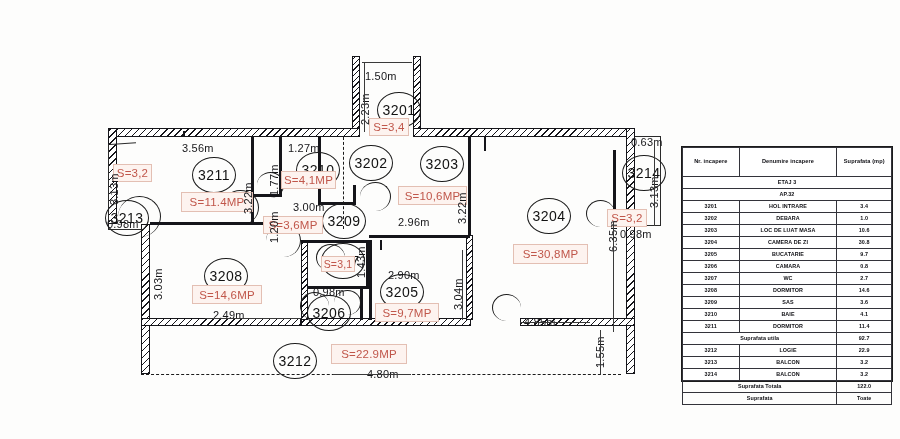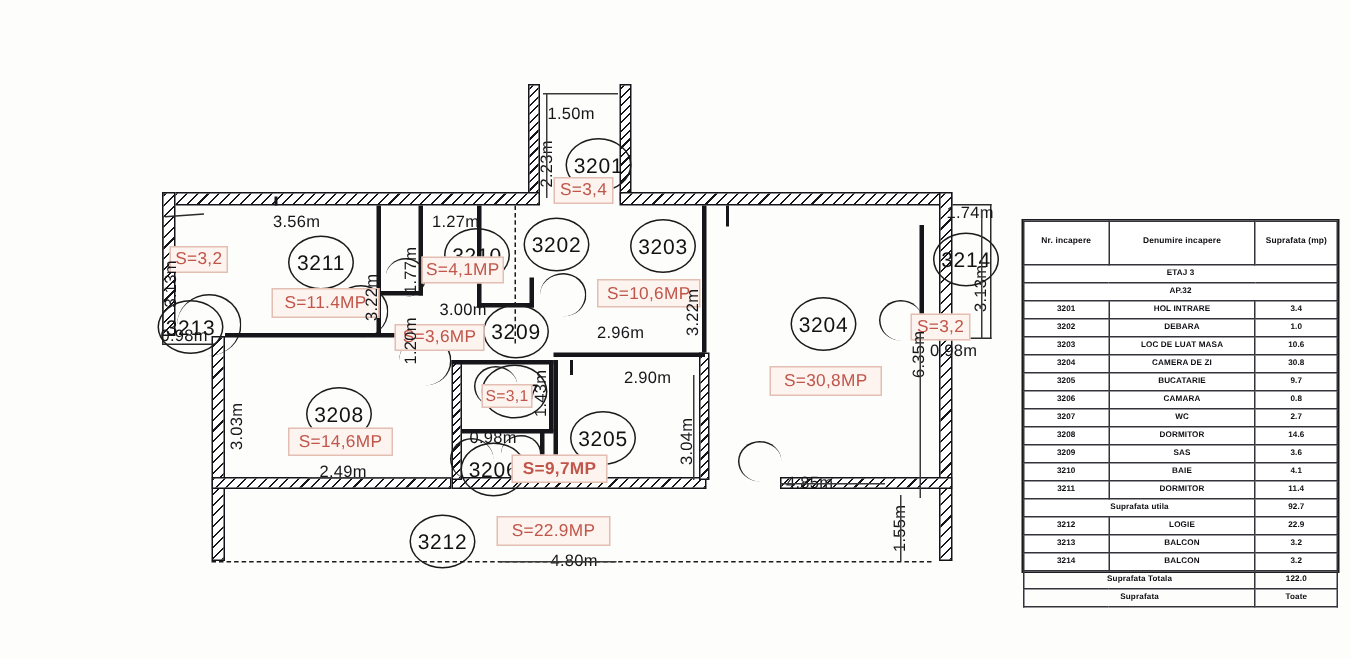--- a/index.html
+++ b/index.html
@@ -128,42 +128,42 @@
   <div class="rnum" style="left:322px;top:203px;">3209</div>
   <div class="rnum" style="left:296px;top:152px;">3210</div>
   <div class="rnum" style="left:192px;top:157px;">3211</div>
   <div class="rnum" style="left:273px;top:343px;">3212</div>
   <div class="rnum" style="left:105px;top:200px;">3213</div>
   <div class="rnum" style="left:622px;top:155px;">3214</div>
 
   <div class="sbox" style="left:369px;top:118px;width:38px;height:16px;">S=3,4</div>
   <div class="sbox" style="left:398px;top:186px;width:67px;height:17px;">S=10,6MP</div>
   <div class="sbox" style="left:513px;top:244px;width:73px;height:18px;">S=30,8MP</div>
-  <div class="sbox" style="left:341px;top:303px;width:62px;height:17px;font-weight:bold;">S=9,7MP</div>
+  <div class="sbox" style="left:375px;top:303px;width:62px;height:17px;">S=9,7MP</div>
   <div class="sbox small" style="left:321px;top:256px;width:32px;height:14px;">S=3,1</div>
   <div class="sbox" style="left:192px;top:285px;width:68px;height:17px;">S=14,6MP</div>
   <div class="sbox" style="left:263px;top:216px;width:58px;height:16px;">S=3,6MP</div>
   <div class="sbox" style="left:281px;top:171px;width:53px;height:16px;">S=4,1MP</div>
   <div class="sbox" style="left:181px;top:192px;width:70px;height:18px;">S=11.4MP</div>
   <div class="sbox" style="left:331px;top:344px;width:74px;height:18px;text-align:right;">S=22.9MP</div>
   <div class="sbox" style="left:113px;top:164px;width:37px;height:16px;">S=3,2</div>
   <div class="sbox" style="left:607px;top:209px;width:38px;height:16px;">S=3,2</div>
 
   <div class="dim" style="left:365px;top:70px;">1.50m</div>
   <div class="dim" style="left:182px;top:142px;">3.56m</div>
   <div class="dim" style="left:288px;top:142px;">1.27m</div>
   <div class="dim" style="left:293px;top:201px;">3.00m</div>
   <div class="dim" style="left:398px;top:216px;">2.96m</div>
-  <div class="dim" style="left:388px;top:246px;margin-left:28px;">2.90m</div>
+  <div class="dim" style="left:388px;top:269px;">2.90m</div>
   <div class="dim" style="left:213px;top:309px;">2.49m</div>
   <div class="dim" style="left:524px;top:316px;">4.85m</div>
   <div class="dim" style="left:367px;top:368px;">4.80m</div>
   <div class="dim" style="left:107px;top:218px;">0.98m</div>
   <div class="dim" style="left:313px;top:286px;">0.98m</div>
-  <div class="dim" style="left:631px;top:136px;">1.74m</div>
+  <div class="dim" style="left:631px;top:136px;">0.63m</div>
   <div class="dim" style="left:620px;top:228px;">0.98m</div>
 
   <div class="dim v" style="left:108px;top:205px;">3.13m</div>
   <div class="dim v" style="left:242px;top:214px;">3.22m</div>
   <div class="dim v" style="left:268px;top:196px;">1.77m</div>
   <div class="dim v" style="left:268px;top:243px;">1.20m</div>
   <div class="dim v" style="left:359px;top:125px;">2.23m</div>
   <div class="dim v" style="left:355px;top:278px;">1.43m</div>
   <div class="dim v" style="left:456px;top:224px;">3.22m</div>
   <div class="dim v" style="left:452px;top:310px;">3.04m</div>

